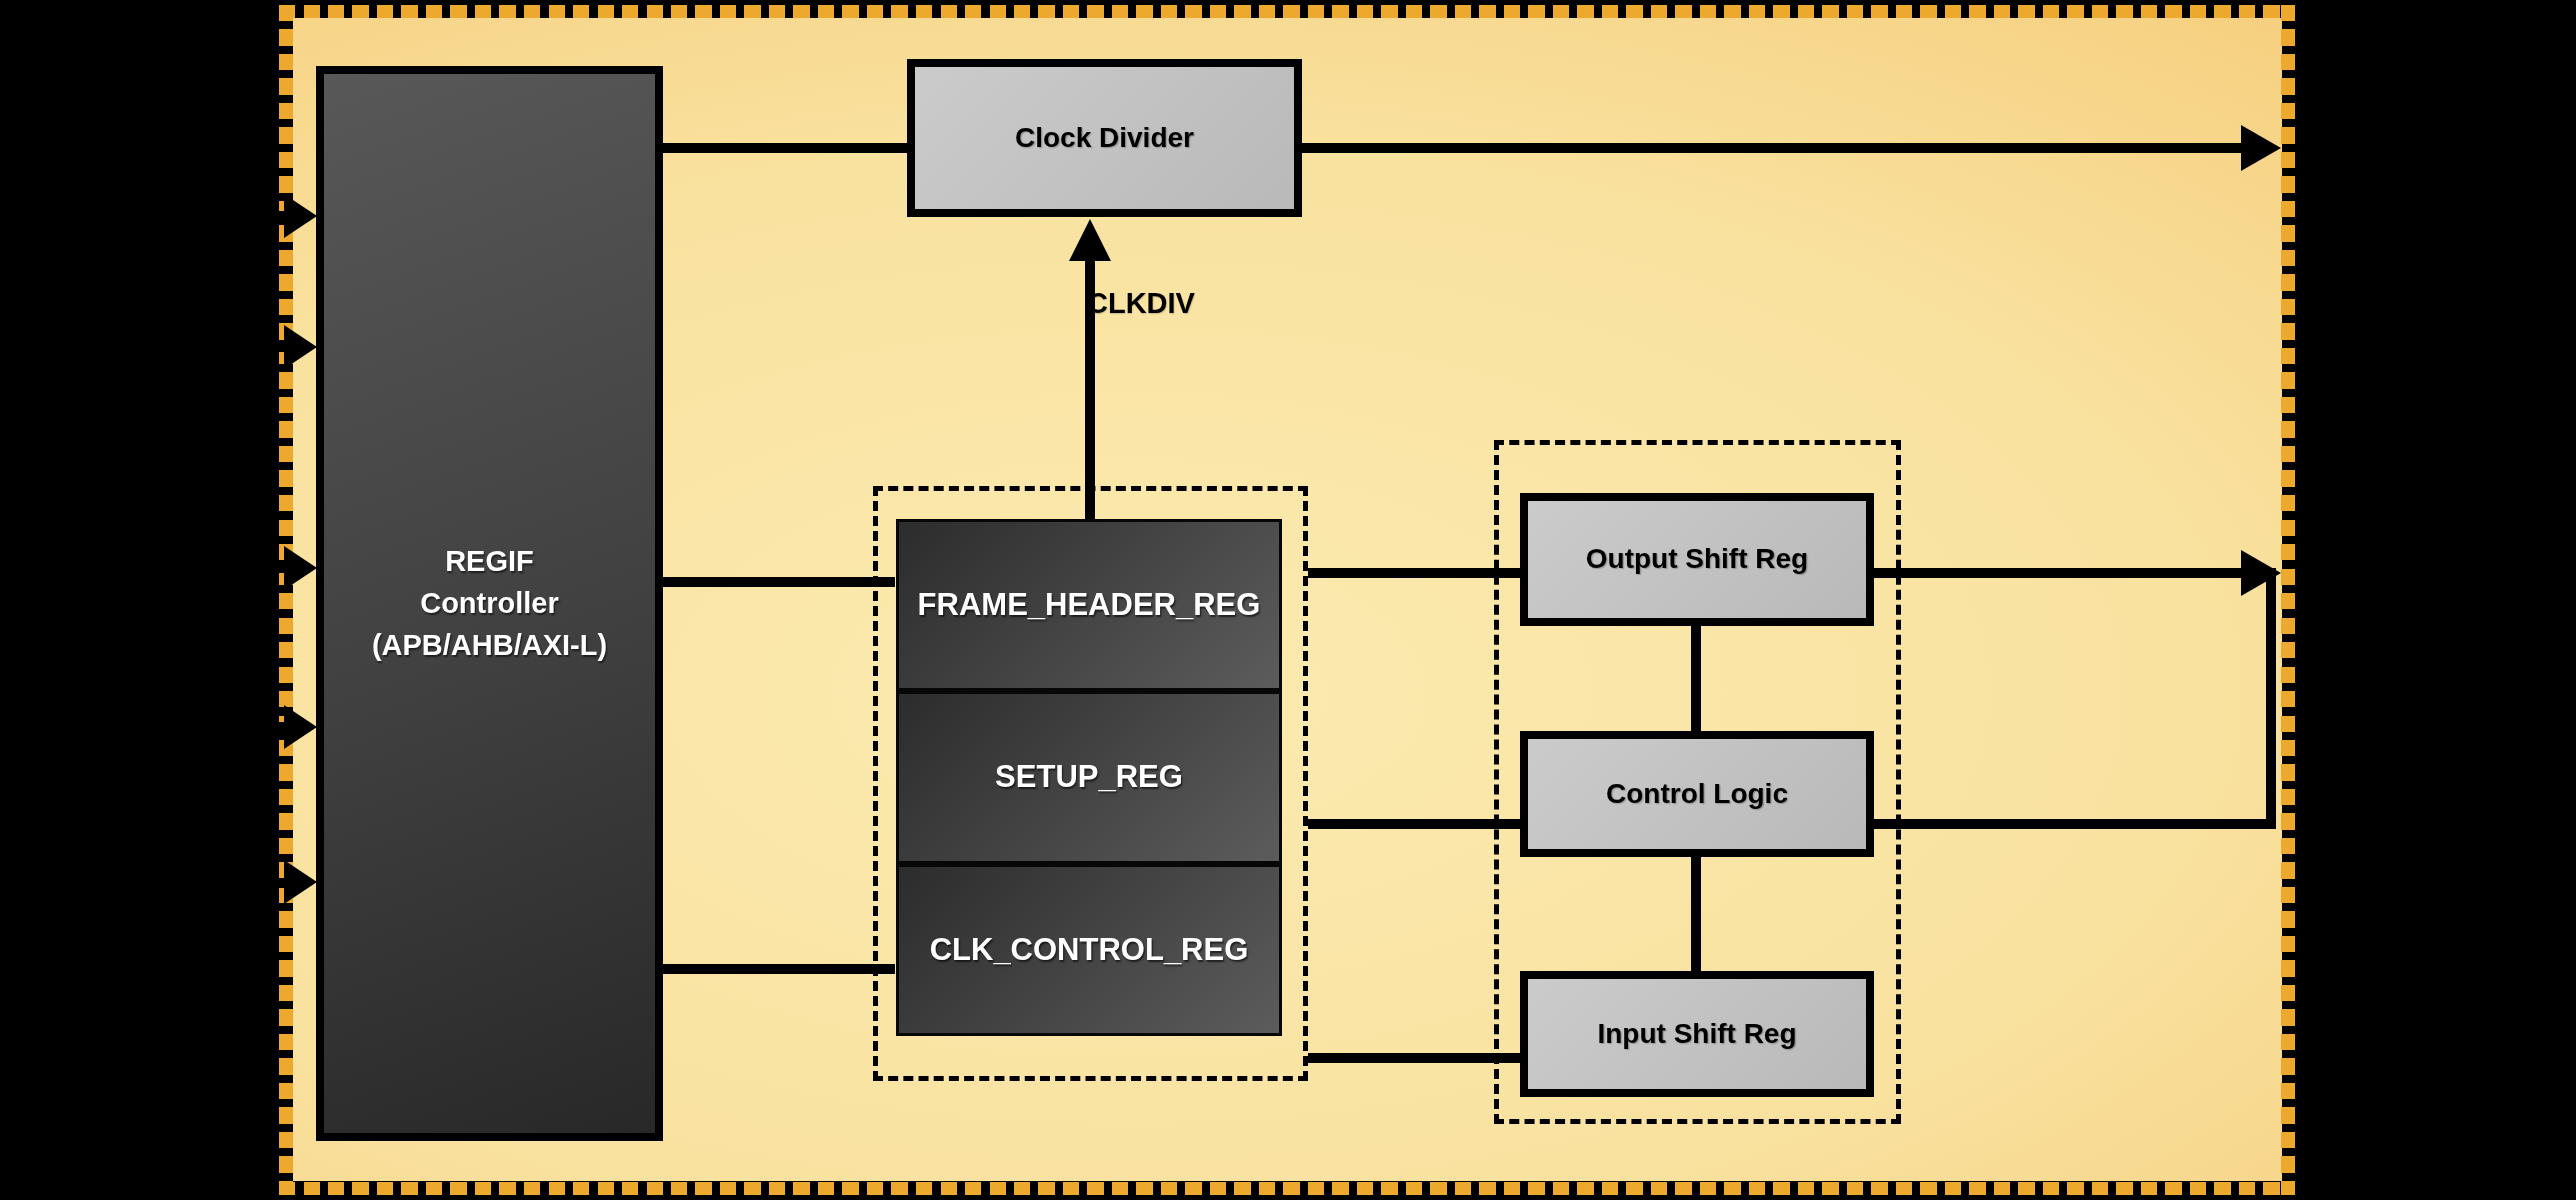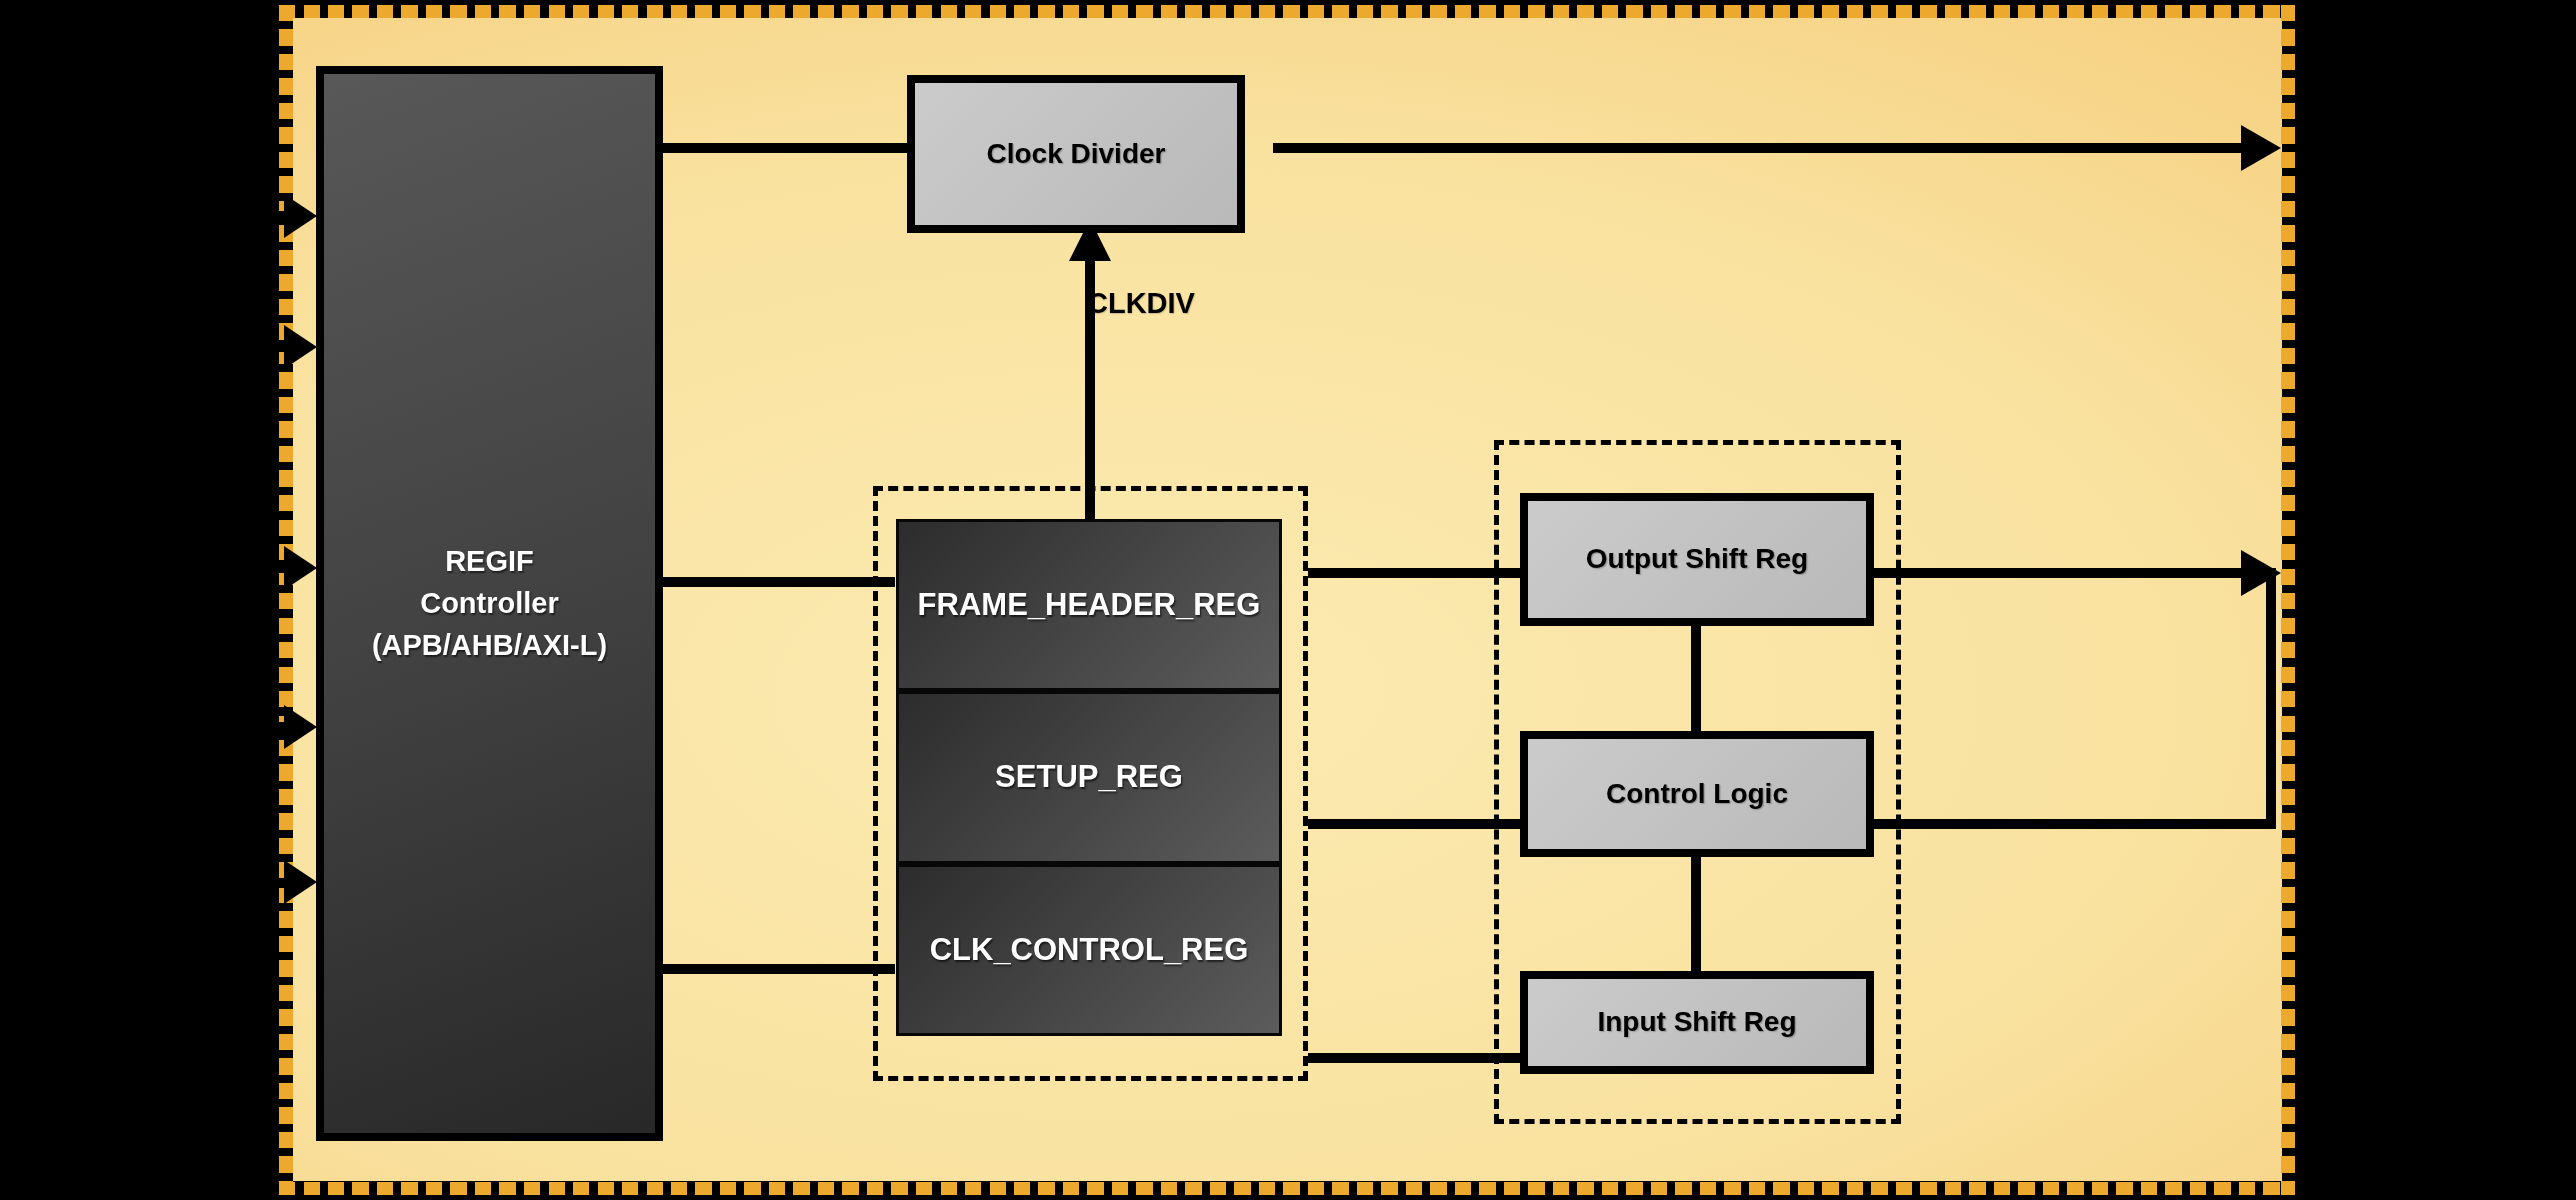--- a/index.html
+++ b/index.html
@@ -91,21 +91,21 @@
   <div class="arr-r-sm" style="left:4.9px;top:855px;"></div>
 
   <div class="block darkbig" style="left:37px;top:61px;width:347px;height:1075px;">
     <div>
       <div>REGIF</div>
       <div>Controller</div>
       <div>(APB/AHB/AXI-L)</div>
     </div>
   </div>
 
-  <div class="block gray" style="left:628px;top:54px;width:338px;height:158px;margin-top:16px;">
+  <div class="block gray" style="left:628px;top:54px;width:395px;height:158px;">
     <span>Clock Divider</span>
   </div>
 
   <div class="group" style="left:594px;top:481px;width:435px;height:595px;"></div>
 
   <div class="regstack" style="left:617px;top:514px;width:386px;height:517px;">
     <div class="regrow">
       <span>FRAME_HEADER_REG</span>
     </div>
     <div class="regrow">
@@ -119,18 +119,18 @@
   <div class="group" style="left:1215px;top:435px;width:407px;height:684px;"></div>
 
   <div class="block gray" style="left:1241px;top:488px;width:354px;height:133px;">
     <span>Output Shift Reg</span>
   </div>
 
   <div class="block gray" style="left:1241px;top:726px;width:354px;height:126px;">
     <span>Control Logic</span>
   </div>
 
-  <div class="block gray" style="left:1241px;top:966px;width:354px;height:103px;">
+  <div class="block gray" style="left:1241px;top:966px;width:354px;height:126px;">
     <span>Input Shift Reg</span>
   </div>
 
 </div>
 
 
 </body></html>

